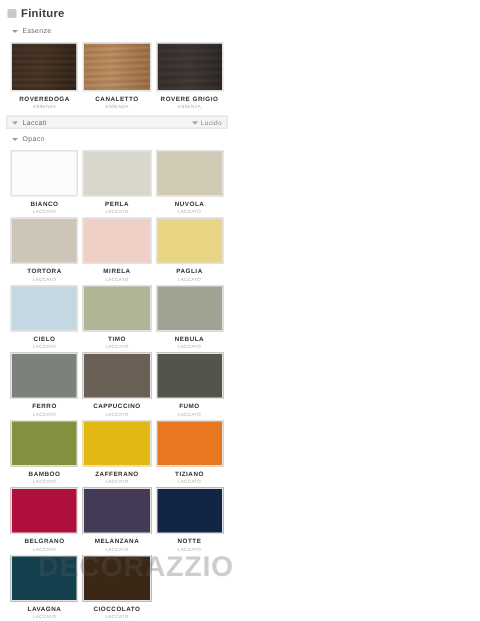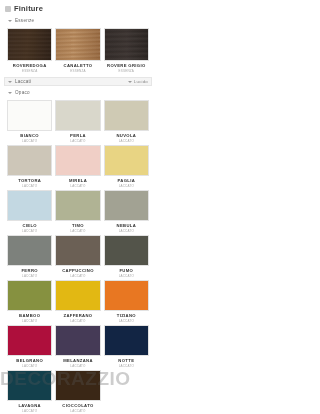--- a/index.html
+++ b/index.html
@@ -138,21 +138,21 @@
       repeating-linear-gradient(179deg, rgba(255,255,255,0.04) 0px, rgba(0,0,0,0.07) 3px, rgba(255,255,255,0.03) 5px),
       linear-gradient(90deg, #332c29 0%, #3c3431 50%, #2b2522 100%);
   }
 
   
   .watermark {
     position: absolute;
     left: 0;
     right: 0;
     top: 368px;
-    text-align: left;
+    text-align: right;
     font-size: 19px;
     font-weight: bold;
     letter-spacing: 0.5px;
     color: rgba(90,90,90,0.30);
     pointer-events: none;
     line-height: 22px;
     white-space: nowrap;
   }
 </style>
 </head>

